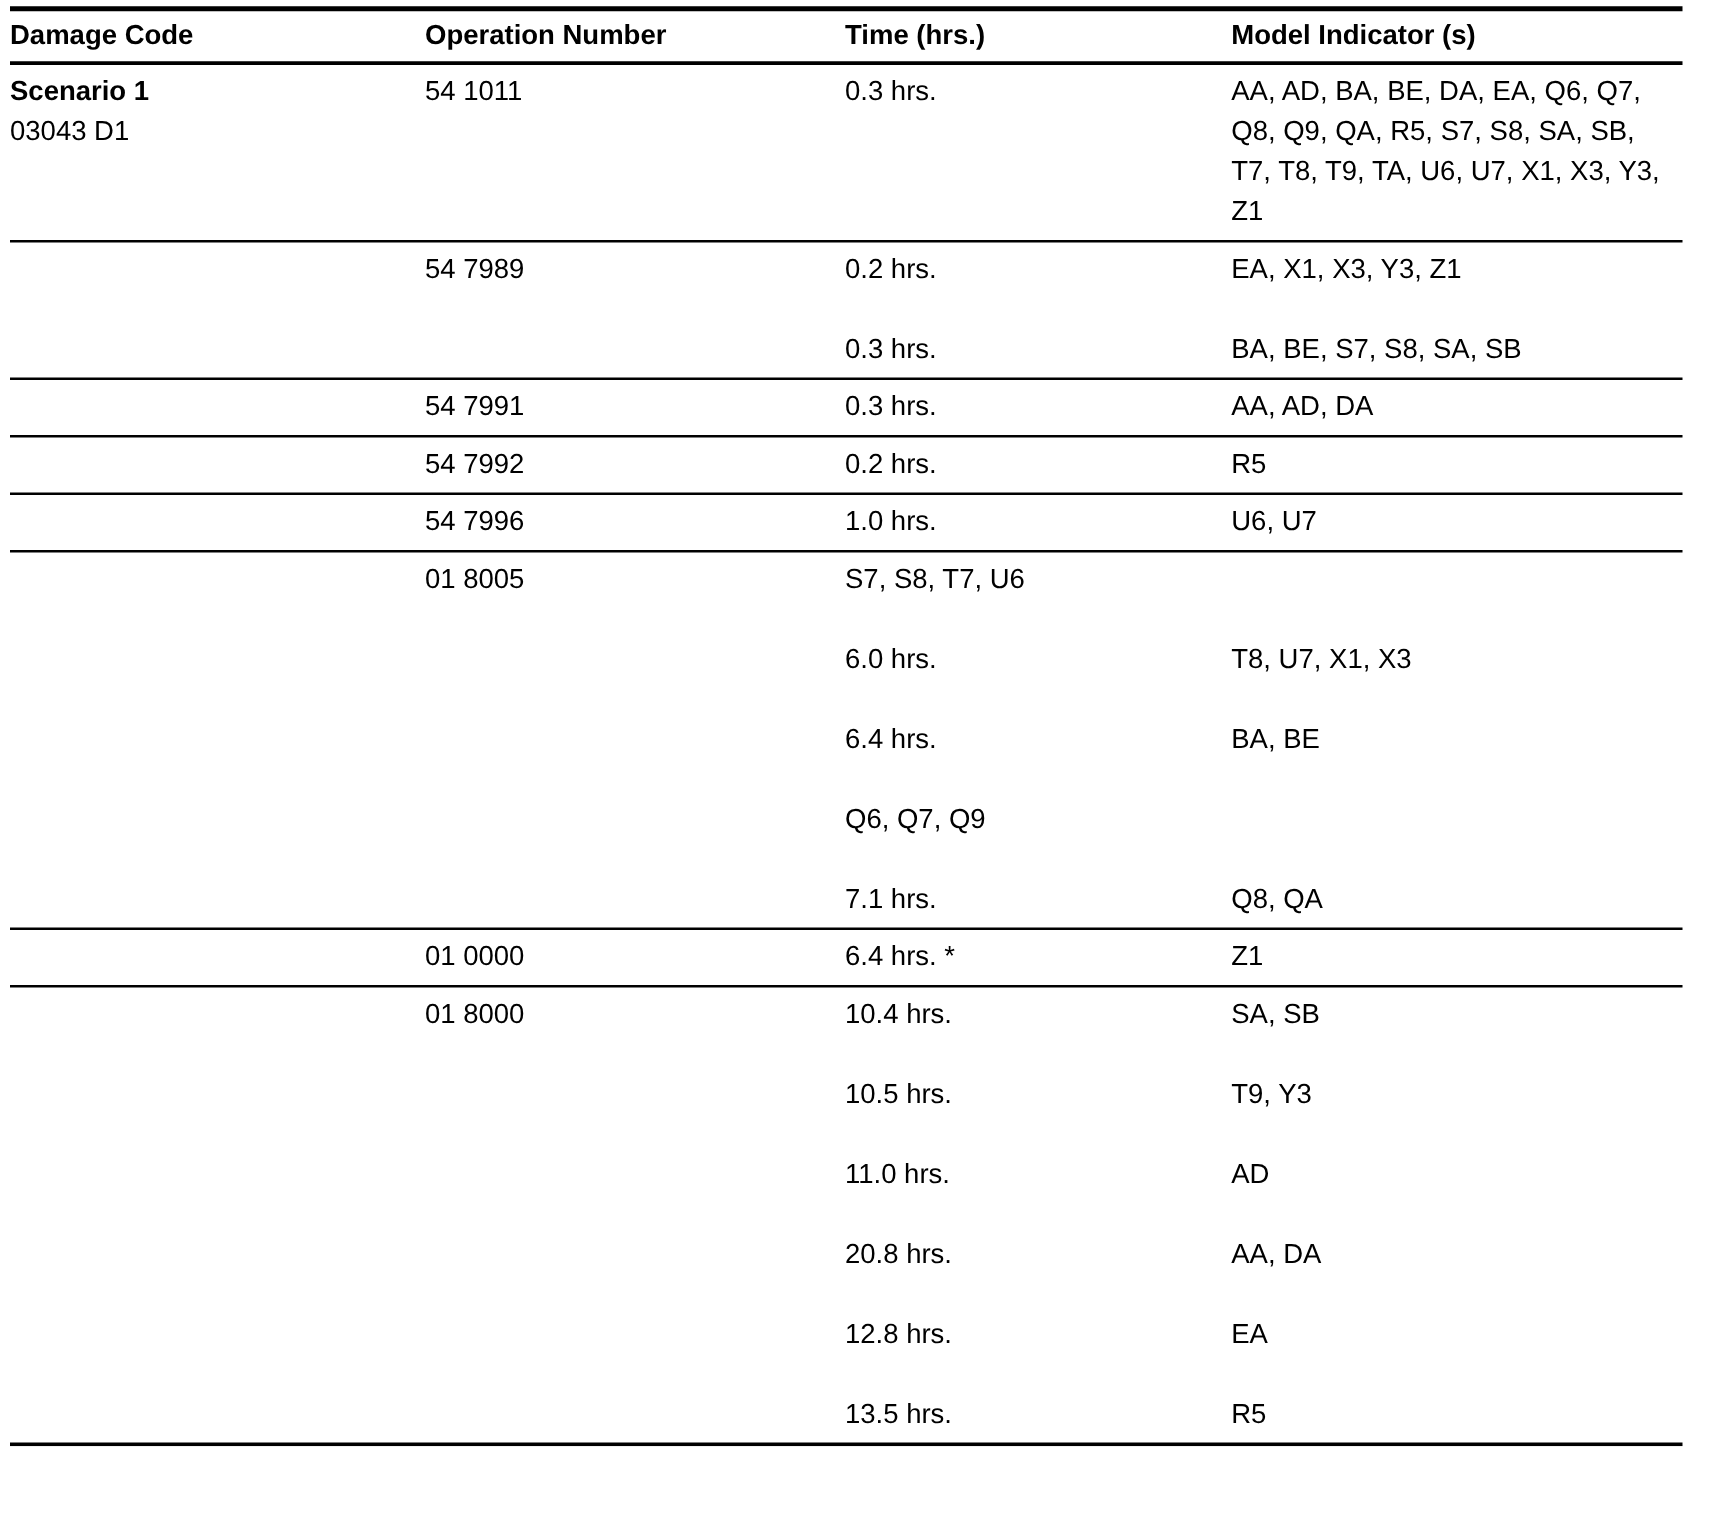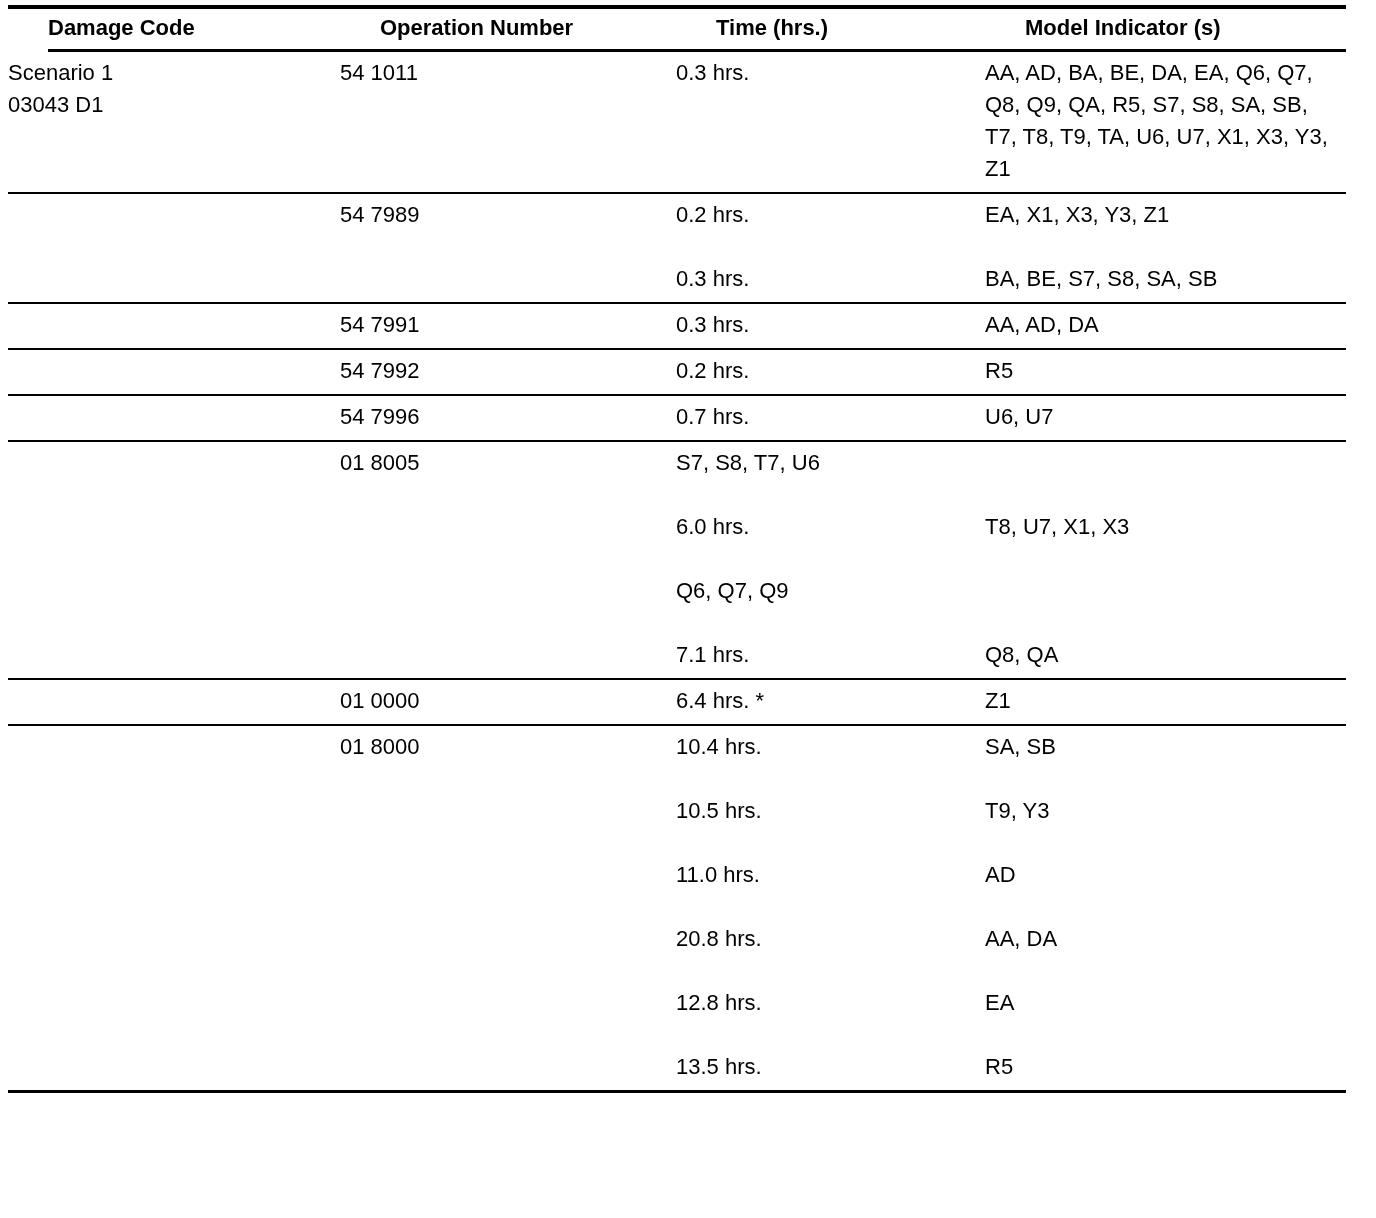--- a/index.html
+++ b/index.html
@@ -18,39 +18,38 @@
   .doc {
     margin: 5px 30px 0 8px;
     border-top: 4px solid #000;
   }
   .header-row {
     display: grid;
     grid-template-columns: 332px 336px 309px 1fr;
     border-bottom: 3px solid #000;
     padding: 3px 0 5px 0;
     font-weight: bold;
-    margin-left: 40px;
   }
   .section {
     display: grid;
     grid-template-columns: 332px 336px 1fr;
     border-bottom: 2px solid #000;
     padding: 5px 0 7px 0;
   }
   .section:last-child {
     border-bottom: 3px solid #000;
   }
   .entry {
     display: grid;
     grid-template-columns: 309px 1fr;
   }
   .entry + .entry {
     margin-top: 32px;
   }
-  .bold { font-weight: normal; }
+  .bold { font-weight: bold; }
   .cell { padding-right: 10px; }
 </style>
 </head>
 <body>
 
 <div class="doc">
 
   <div class="header-row">
     <div class="cell">Damage Code</div>
     <div class="cell">Operation Number</div>
@@ -107,36 +106,40 @@
         <div class="cell">R5</div>
       </div>
     </div>
   </div>
 
   <div class="section">
     <div class="cell"></div>
     <div class="cell">54 7996</div>
     <div class="entries">
       <div class="entry">
-        <div class="cell">0.7 hrs.</div>
+        <div class="cell">1.0 hrs.</div>
         <div class="cell">U6, U7</div>
       </div>
     </div>
   </div>
 
   <div class="section">
     <div class="cell"></div>
     <div class="cell">01 8005</div>
     <div class="entries">
       <div class="entry">
         <div class="cell">S7, S8, T7, U6</div>
       </div>
       <div class="entry">
         <div class="cell">6.0 hrs.</div>
         <div class="cell">T8, U7, X1, X3</div>
+      </div>
+      <div class="entry">
+        <div class="cell">6.4 hrs.</div>
+        <div class="cell">BA, BE</div>
       </div>
       <div class="entry">
         <div class="cell">Q6, Q7, Q9</div>
       </div>
       <div class="entry">
         <div class="cell">7.1 hrs.</div>
         <div class="cell">Q8, QA</div>
       </div>
     </div>
   </div>

